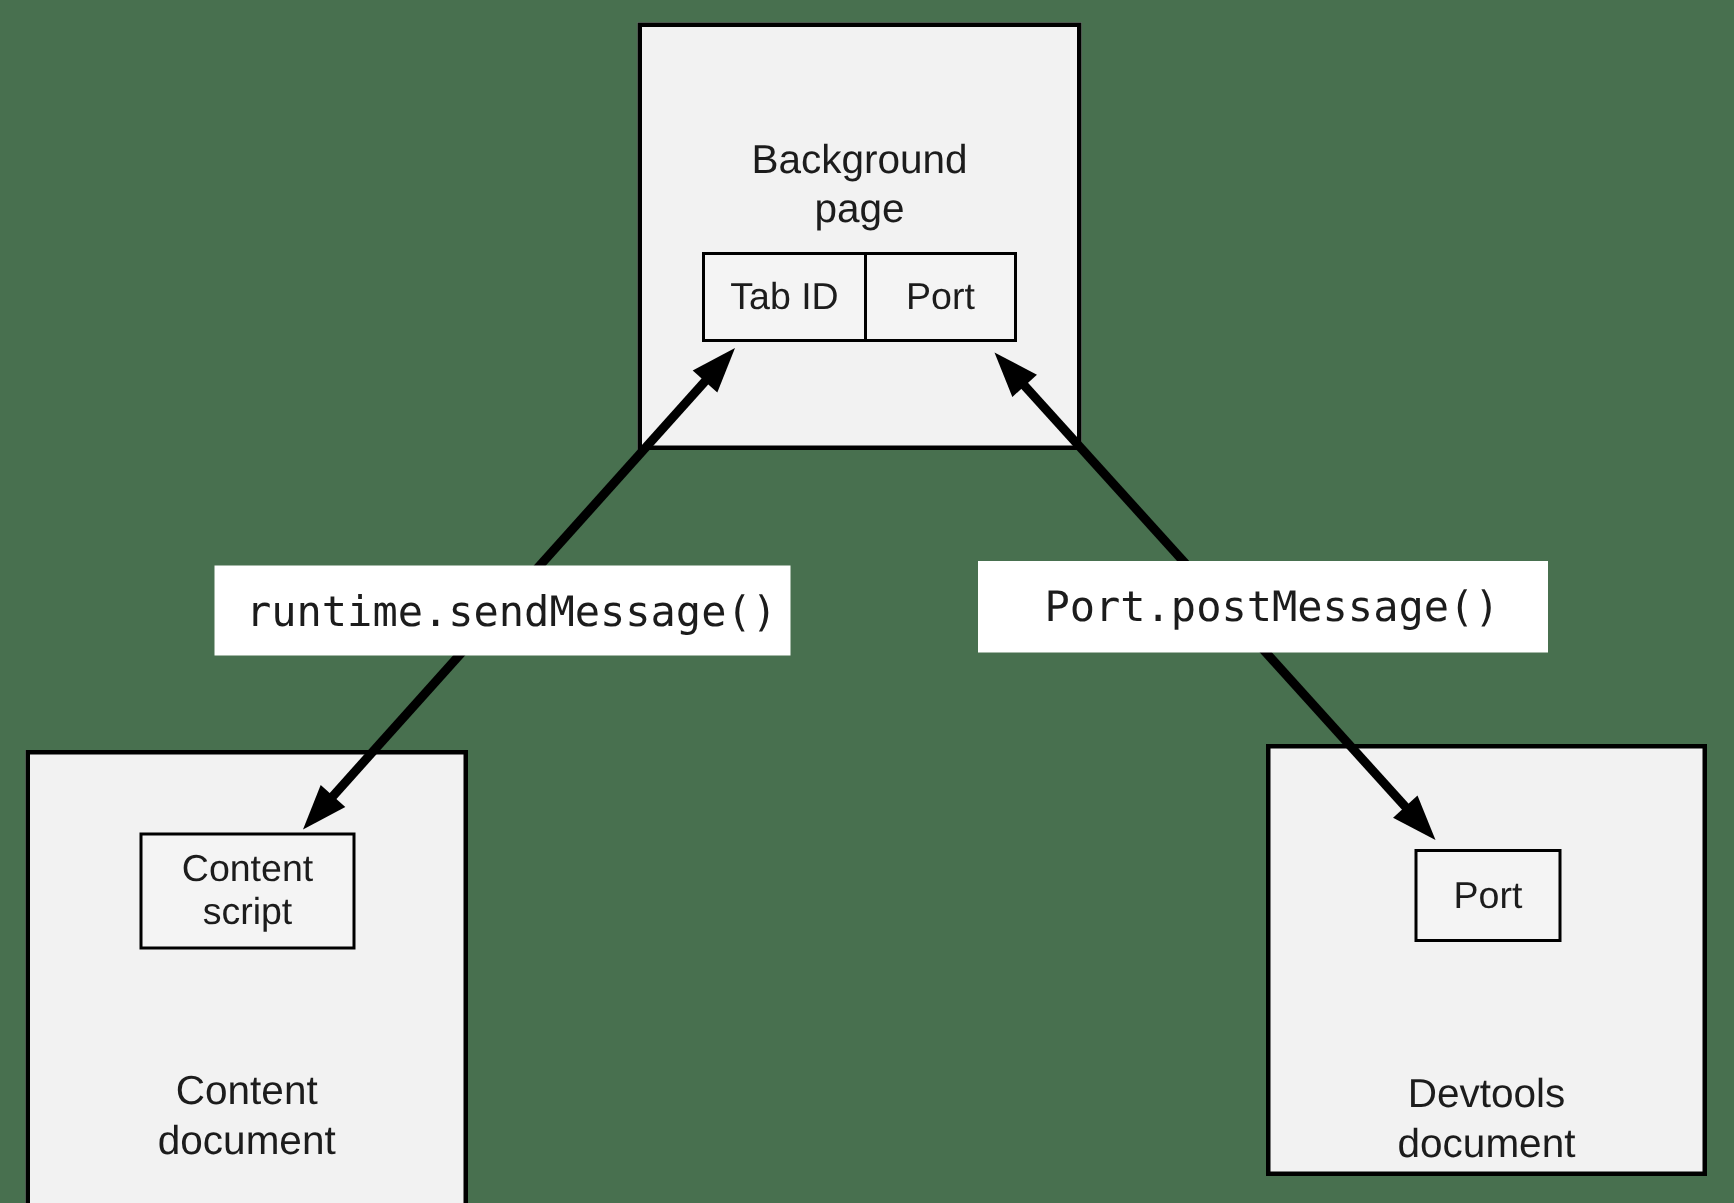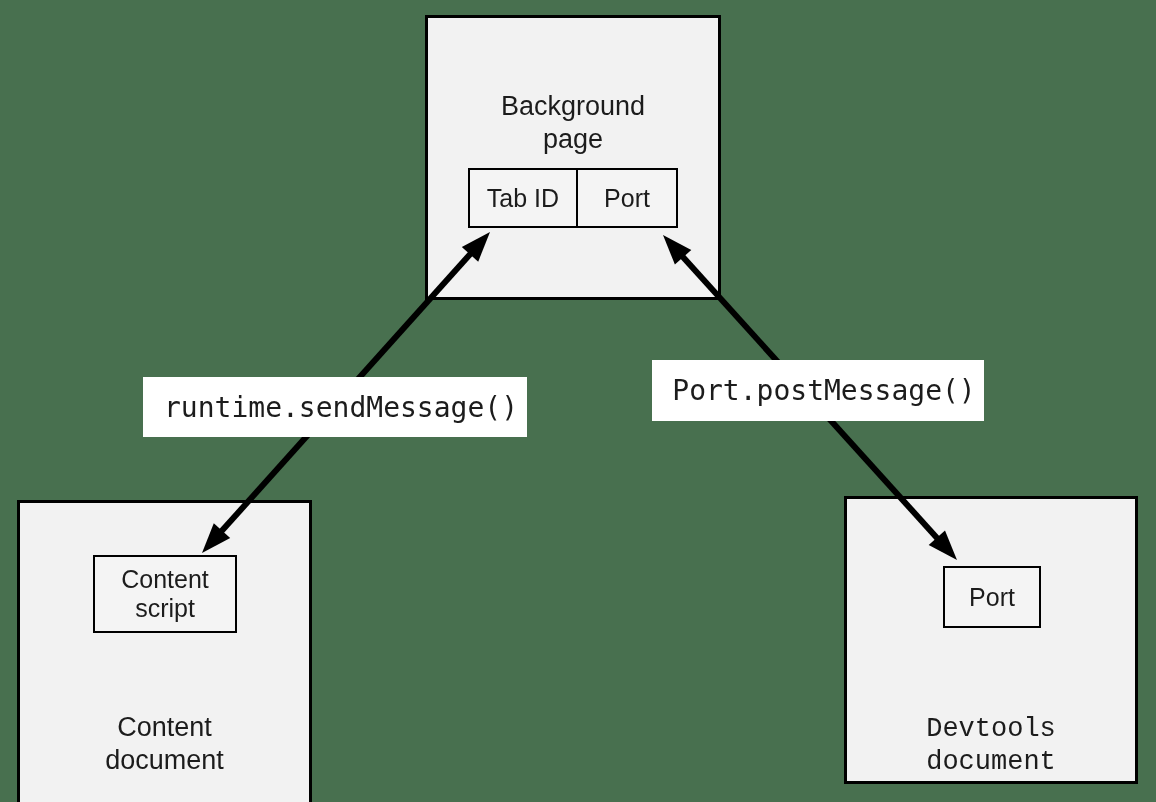--- a/index.html
+++ b/index.html
@@ -28,21 +28,21 @@
   #content-doc { left: 17px; top: 500px; width: 295px; height: 344px; }
   #devtools-doc { left: 844px; top: 496px; width: 294px; height: 288px; }
 
   .node-title, .doc-label {
     position: absolute; left: 0; width: 100%;
     text-align: center; white-space: pre-line;
     font-size: 27px; line-height: 33px; margin-top: 40px;
   }
   #bg-page .node-title { top: 32px; }
   #content-doc .doc-label { top: 168px; }
-  #devtools-doc .doc-label { top: 174px; font-family: Liberation Mono, monospace; }
+  #devtools-doc .doc-label { top: 174px; }
 
   .slot-row { position: absolute; left: 40px; top: 150px; display: flex; }
   .slot {
     box-sizing: border-box; height: 60px;
     background: var(--slot-fill);
     border: 2px solid var(--border);
     display: flex; align-items: center; justify-content: center;
     font-size: 25px;
   }
   .slot-tabid { width: 110px; }
@@ -70,21 +70,21 @@
   .edge-label {
     position: absolute; box-sizing: border-box;
     background: var(--label-bg);
     display: flex; align-items: center; justify-content: center;
     font-family: "DejaVu Sans Mono", monospace;
     font-size: 28px;
     z-index: 3;
     padding-left: 12px;
   }
   #label-runtime { left: 143px; top: 377px; width: 384px; height: 60px; }
-  #label-post    { left: 652px; top: 360px; width: 332px; height: 61px; }
+  #label-post    { left: 652px; top: 374px; width: 380px; height: 61px; }
 </style>
 </head>
 <body>
 
 <div class="page">
 
   <div class="node" id="bg-page">
     <div class="node-title">Background
 page</div>
     <div class="slot-row">

